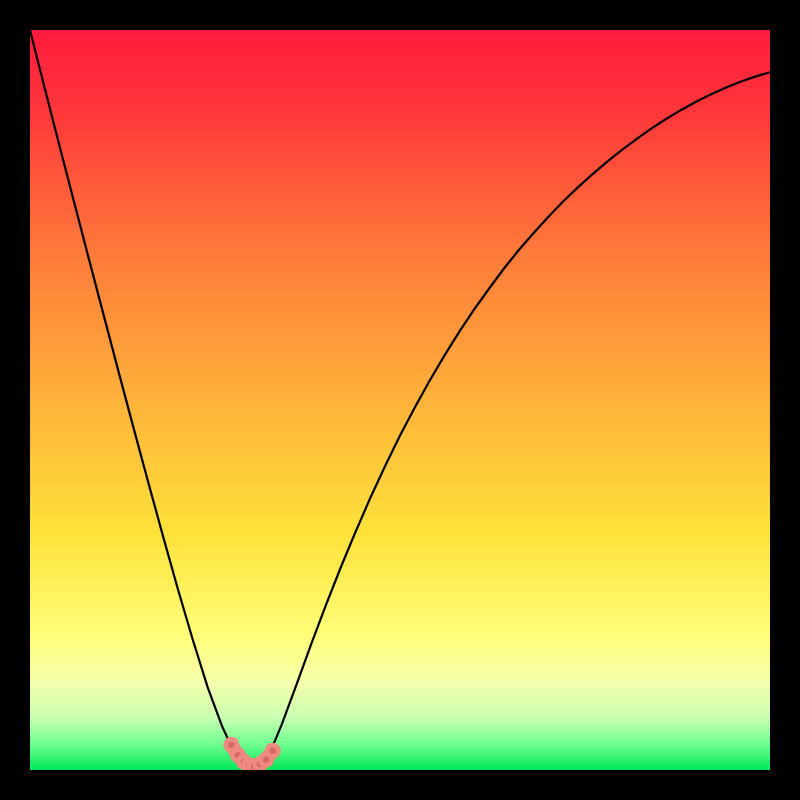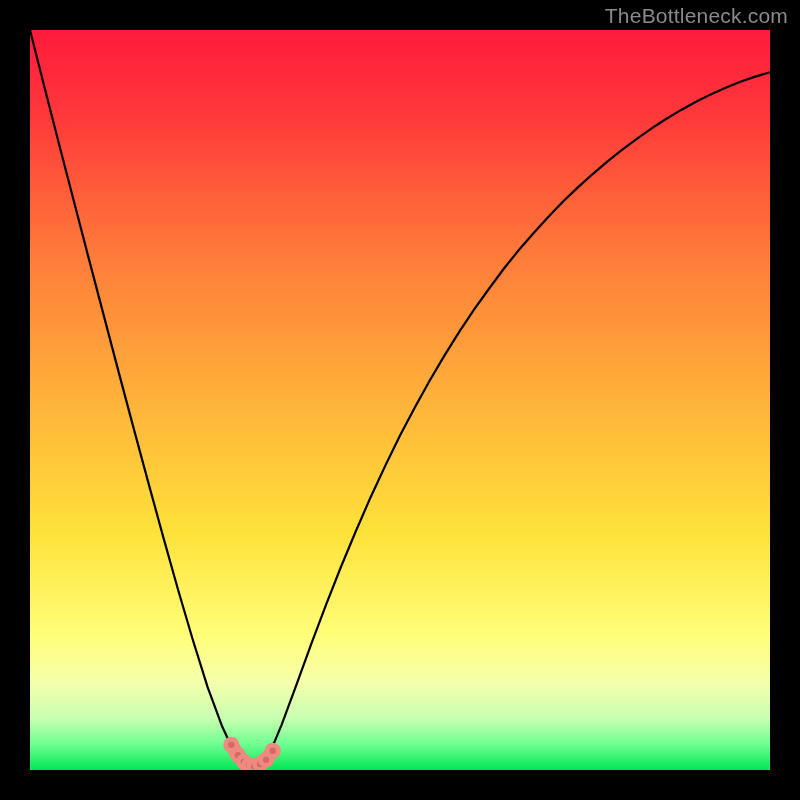--- a/index.html
+++ b/index.html
@@ -41,14 +41,13 @@
         <circle cx="224.22" cy="736.30" r="8" fill="#ef8a80"></circle>
         <circle cx="224.22" cy="736.30" r="3.2" fill="#d46a60"></circle>
         <circle cx="230.14" cy="734.08" r="8" fill="#ef8a80"></circle>
         <circle cx="230.14" cy="734.08" r="3.2" fill="#d46a60"></circle>
         <circle cx="236.06" cy="729.64" r="8" fill="#ef8a80"></circle>
         <circle cx="236.06" cy="729.64" r="3.2" fill="#d46a60"></circle>
         <circle cx="242.72" cy="720.76" r="8" fill="#ef8a80"></circle>
         <circle cx="242.72" cy="720.76" r="3.2" fill="#d46a60"></circle>
       </g>
   </svg>
-  <div class="watermark">TheBottleneck.com</div>
 </div>
 
 </body></html>

